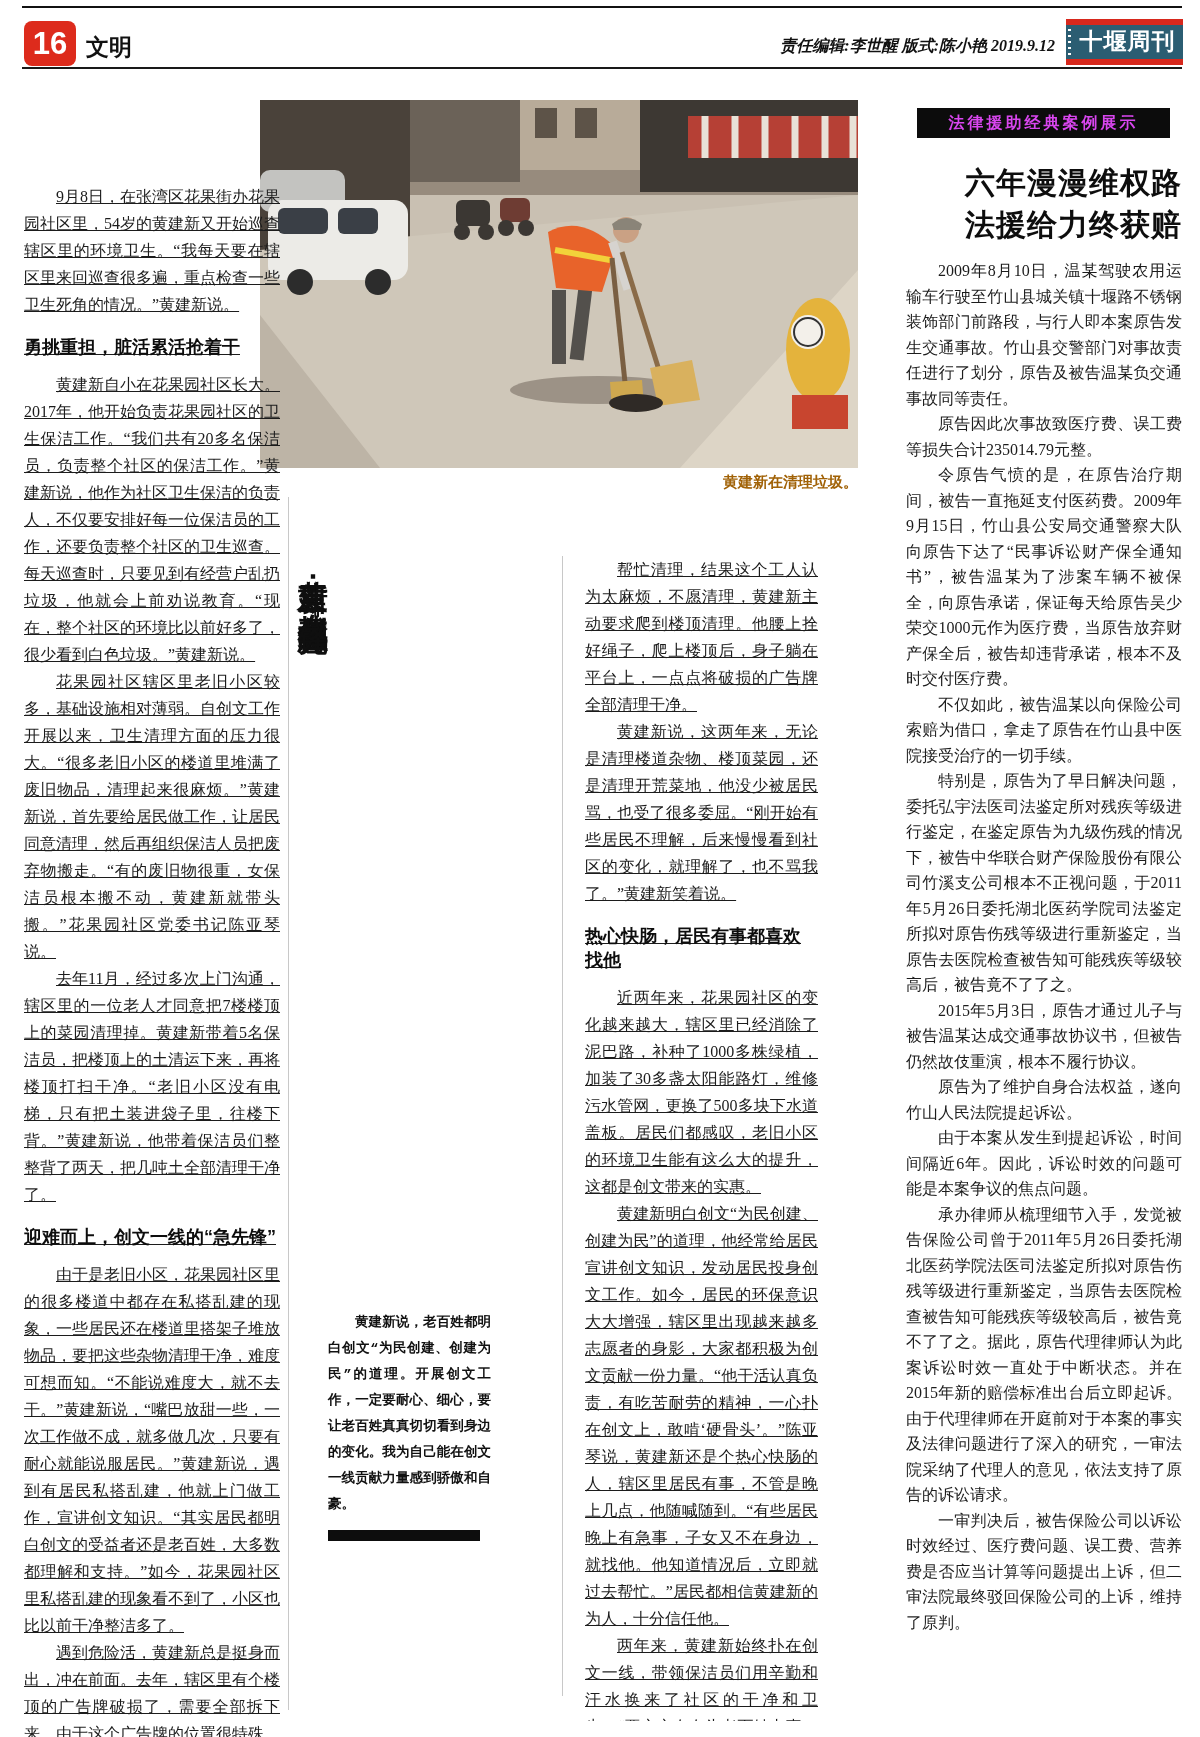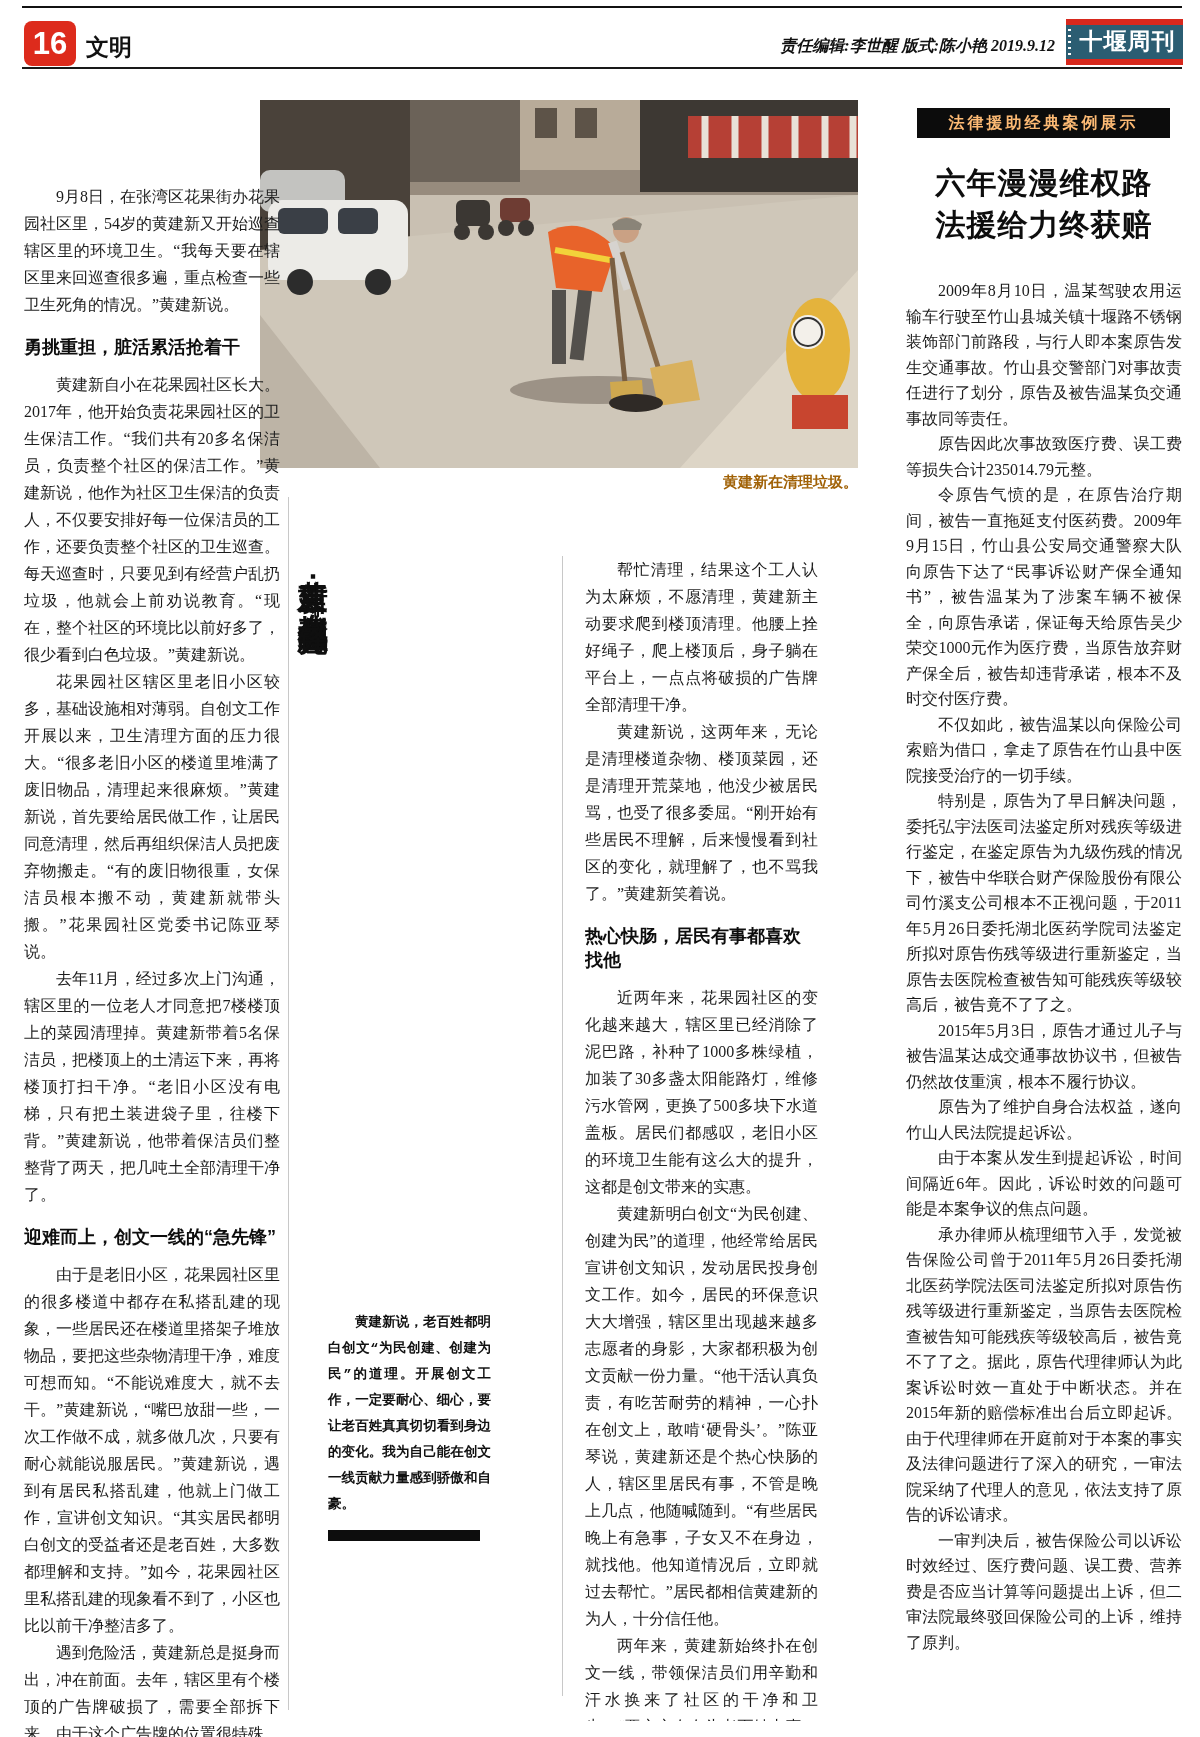--- a/index.html
+++ b/index.html
@@ -29,30 +29,30 @@
               font:bold 30px/40px "Liberation Serif",serif;color:#0f0f0f;letter-spacing:1px;}
   .divider-a{position:absolute;left:288px;top:497px;width:1px;height:1213px;background:#c8c8c8;}
   .divider-b{position:absolute;left:562px;top:556px;width:1px;height:1140px;background:#c8c8c8;}
   .quote{position:absolute;left:328px;top:1310px;width:163px;
          font:bold 13.5px/26px "Liberation Serif",serif;color:#111;}
   .quote-text{text-indent:2em;text-align:justify;font-family:Liberation Mono, monospace;}
   .quote-bar{margin-top:12px;width:152px;height:11px;background:#0d0d0d;}
   
   .col1{position:absolute;left:24px;top:183px;width:256px;height:1554px;overflow:hidden;}
   .col3{position:absolute;left:585px;top:556px;width:233px;height:1165px;overflow:hidden;}
-  .col1,.col3{font:16px/27px "Liberation Serif","DejaVu Serif",serif;}
+  .col1,.col3{font:16px/27px "Liberation Serif","DejaVu Serif",serif;text-decoration:underline;}
   .blk-para{text-indent:2em;text-align:justify;}
   .blk-subhead{font:bold 18px/24px "Liberation Sans",sans-serif;margin:17px 0 12px;color:#0d0d0d;}
   
   .legal{position:absolute;left:906px;top:108px;width:276px;height:1600px;overflow:hidden;}
-  .kicker{width:253px;margin-left:11px;height:30px;background:#0c0c0c;color:#fdba74;text-align:center;
+  .kicker{width:253px;margin-left:11px;height:30px;background:#0c0c0c;color:#d946ef;text-align:center;
           font:bold 16px/30px "Liberation Sans",sans-serif;letter-spacing:3px;}
-  .legal-title{margin-top:24px;text-align:center;font:bold 30px/42px "Liberation Serif",serif;
+  .legal-title{margin-top:24px;text-align:right;font:bold 30px/42px "Liberation Serif",serif;
                letter-spacing:1px;color:#0d0d0d;}
-  .legal-blocks{margin-top:32px;font:16px/25.5px "Liberation Serif","DejaVu Serif",serif;}
+  .legal-blocks{margin-top:12px;font:16px/25.5px "Liberation Serif","DejaVu Serif",serif;}
 </style>
 </head>
 <body>
 
 <div class="page">
 
   <div class="topline"></div>
   <div class="pagenum">16</div>
   <div class="section-name">文明</div>
   <div class="editor-line">责任编辑:李世醒  版式:陈小艳  2019.9.12</div>

